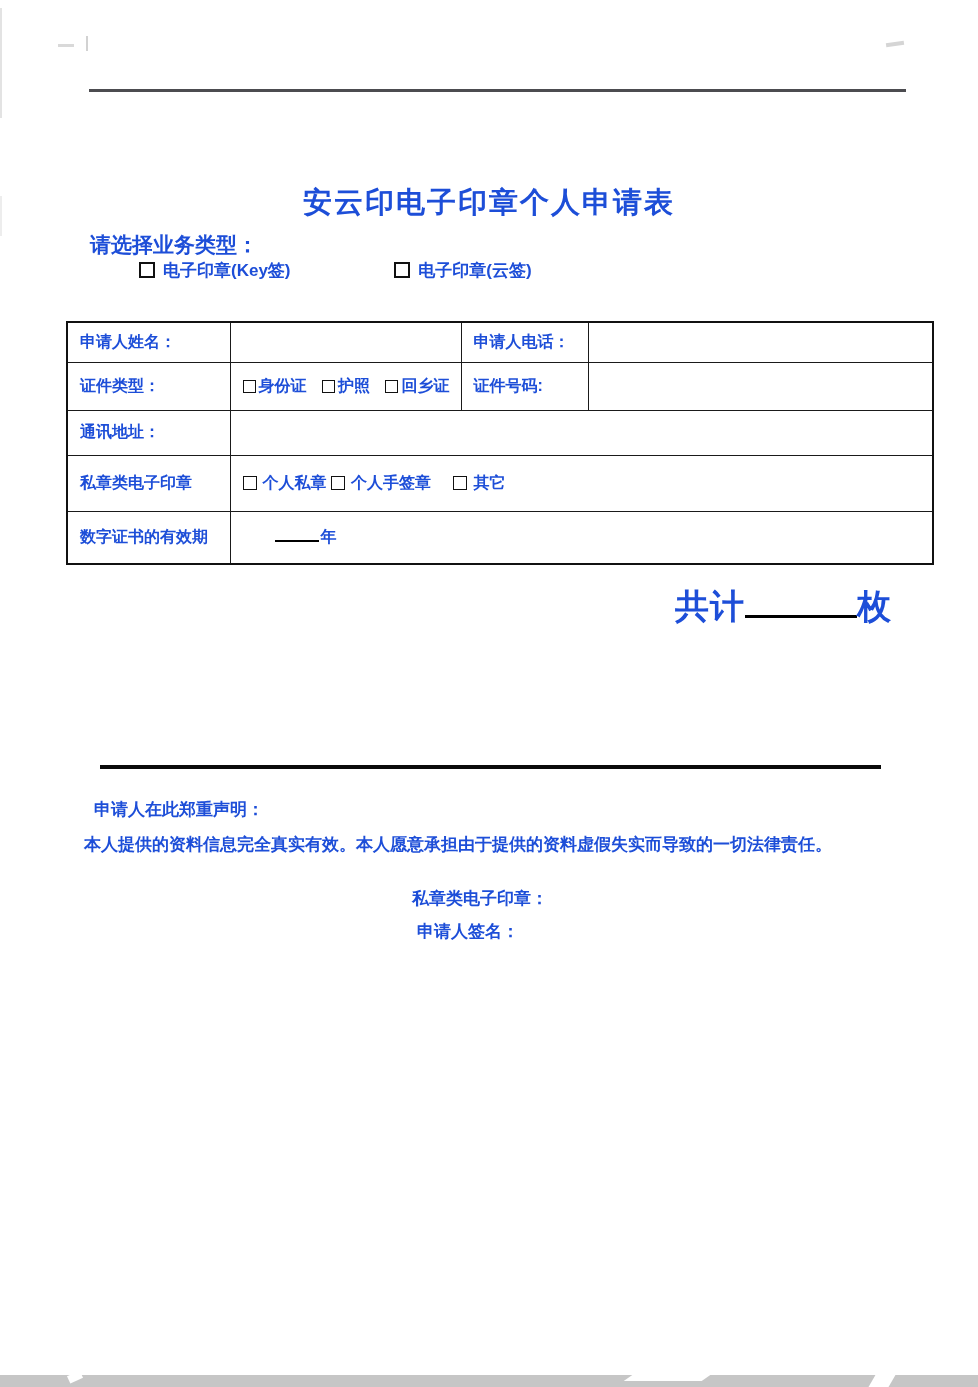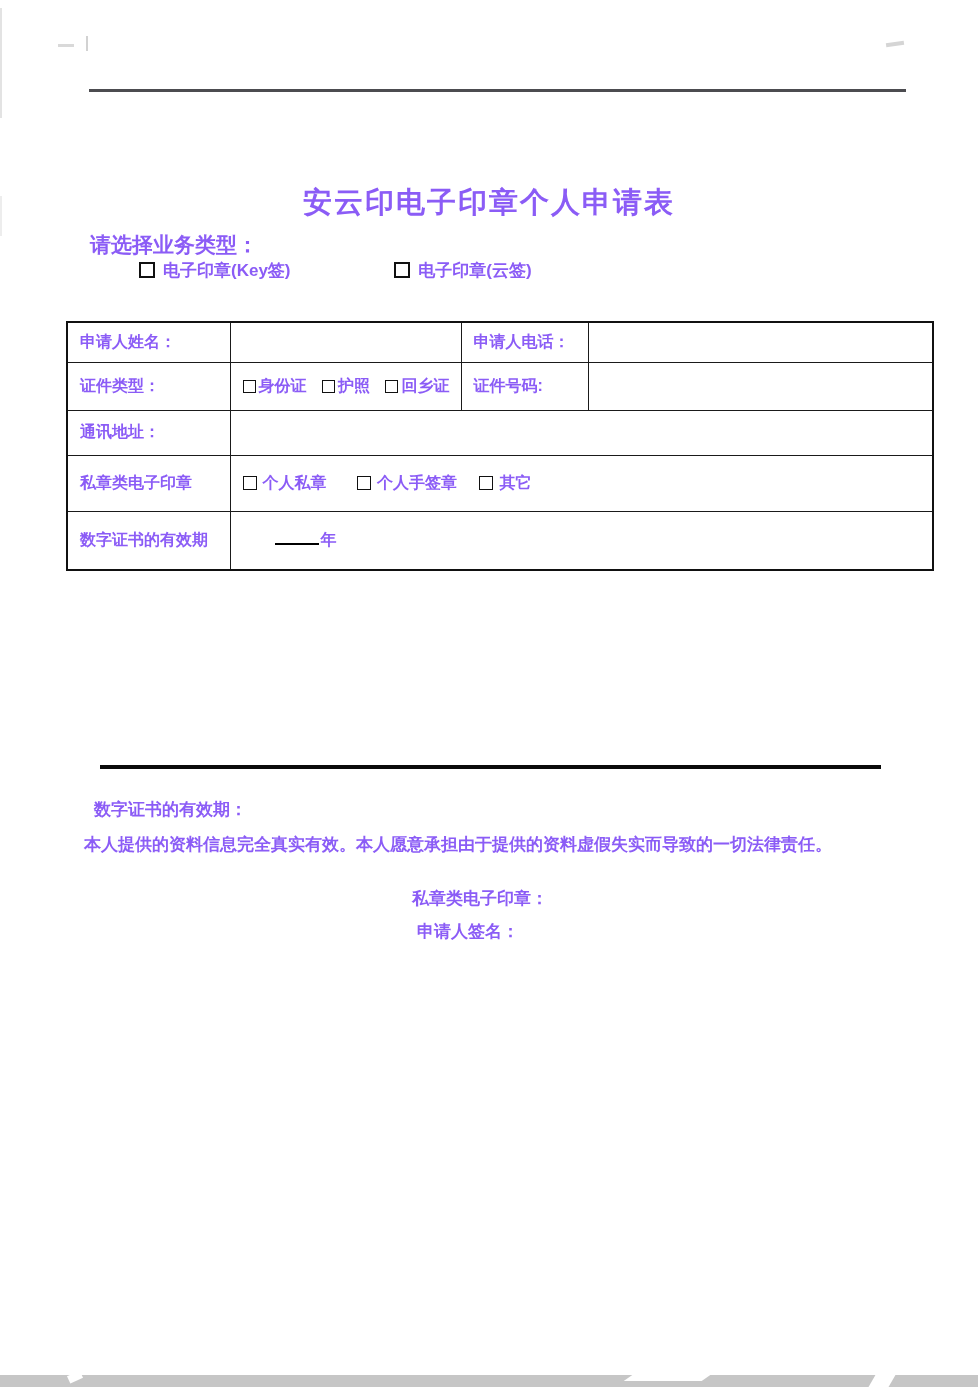--- a/index.html
+++ b/index.html
@@ -1,18 +1,18 @@
 <!DOCTYPE html>
 <html><head>
 <meta charset="utf-8">
 <style>
   html,body{margin:0;padding:0;background:#ffffff;}
   .page{
     position:relative; width:978px; height:1387px; background:#ffffff;
-    font-family:"Liberation Sans", sans-serif; color:#8b5cf6; overflow:hidden;
+    font-family:"Liberation Sans", sans-serif; color:#1d4ed8; overflow:hidden;
   }
 
   
   .artifact{position:absolute; pointer-events:none;}
   .top-rule{position:absolute; left:89px; top:89px; width:817px; height:3px; background:#4c4c50;}
   .bottom-band{position:absolute; left:0; top:1375px; width:978px; height:12px; background:#c6c6c6;}
   .band-notch{position:absolute; background:#ffffff;}
 
   
   .title{position:absolute; left:0; right:0; top:183px; margin:0; text-align:center;
@@ -25,22 +25,22 @@
   .cb.lg{width:16px; height:16px; margin-right:8px;}
   .cb.sm{width:13px; height:13px; border-width:1.5px; margin-right:3px;}
   .cb.md{width:14px; height:14px; border-width:1.7px; margin-right:6px;}
 
   
   table.form{position:absolute; left:66px; top:321px; border-collapse:collapse; table-layout:fixed;
     width:866px; border:2.5px solid #111; font-size:16px; font-weight:700;padding-left:33px;}
   table.form td{border:1.6px solid #1a1a1a; padding:0 0 0 12px; vertical-align:middle;}
   td.opts{padding-left:10px; white-space:nowrap;}
   .opt-tight{margin-right:11px; white-space:nowrap;text-align:center;}
-  .opt-wide{margin-right:26px; white-space:nowrap;}
-  .r1{height:40px;} .r2{height:48px;} .r3{height:45px;} .r4{height:56px;} .r5{height:59px;}
+  .opt-wide{white-space:nowrap;}
+  .r1{height:40px;} .r2{height:48px;} .r3{height:45px;} .r4{height:56px;} .r5{height:53px;}
 
   .blank-sm{display:inline-block; width:44px; border-bottom:2px solid #000; height:14px; margin-left:32px;}
   .unit{margin-left:2px;}
 
   
   .total{position:absolute; right:86px; top:584px; font-family:"DejaVu Serif", serif;
     font-size:34px; font-weight:700; letter-spacing:1px; white-space:nowrap;}
   .blank-lg{display:inline-block; width:112px; border-bottom:3px solid #000; height:26px; vertical-align:baseline;}
 
   .divider{position:absolute; left:100px; top:765px; width:781px; height:4px; background:#0a0a0a;}
@@ -120,24 +120,27 @@
     </tr>
     <tr class="r5">
       <td>数字证书的有效期</td>
       <td colspan="3">
         <span class="blank-sm"></span><span class="unit">年</span>
       </td>
     </tr>
   </tbody>
     </table>
 
+  <div class="total">
+    <span>共计</span><span class="blank-lg"></span><span>枚</span>
+  </div>
 
   <div class="divider"></div>
 
-  <div class="decl-head">数字证书的有效期：</div>
+  <div class="decl-head">申请人在此郑重声明：</div>
   <div class="decl-body">本人提供的资料信息完全真实有效。本人愿意承担由于提供的资料虚假失实而导致的一切法律责任。</div>
 
   <div class="sig sig-seal">私章类电子印章：</div>
   <div class="sig sig-name">申请人签名：</div>
 
   <div class="bottom-band">
     <div class="band-notch" style="left:68px;top:-2px;width:14px;height:8px;transform:rotate(-25deg);"></div>
     <div class="band-notch" style="left:628px;top:0;width:78px;height:6px;transform:skewX(-55deg);"></div>
     <div class="band-notch" style="left:872px;top:0;width:20px;height:12px;transform:skewX(-30deg);"></div>
   </div>

